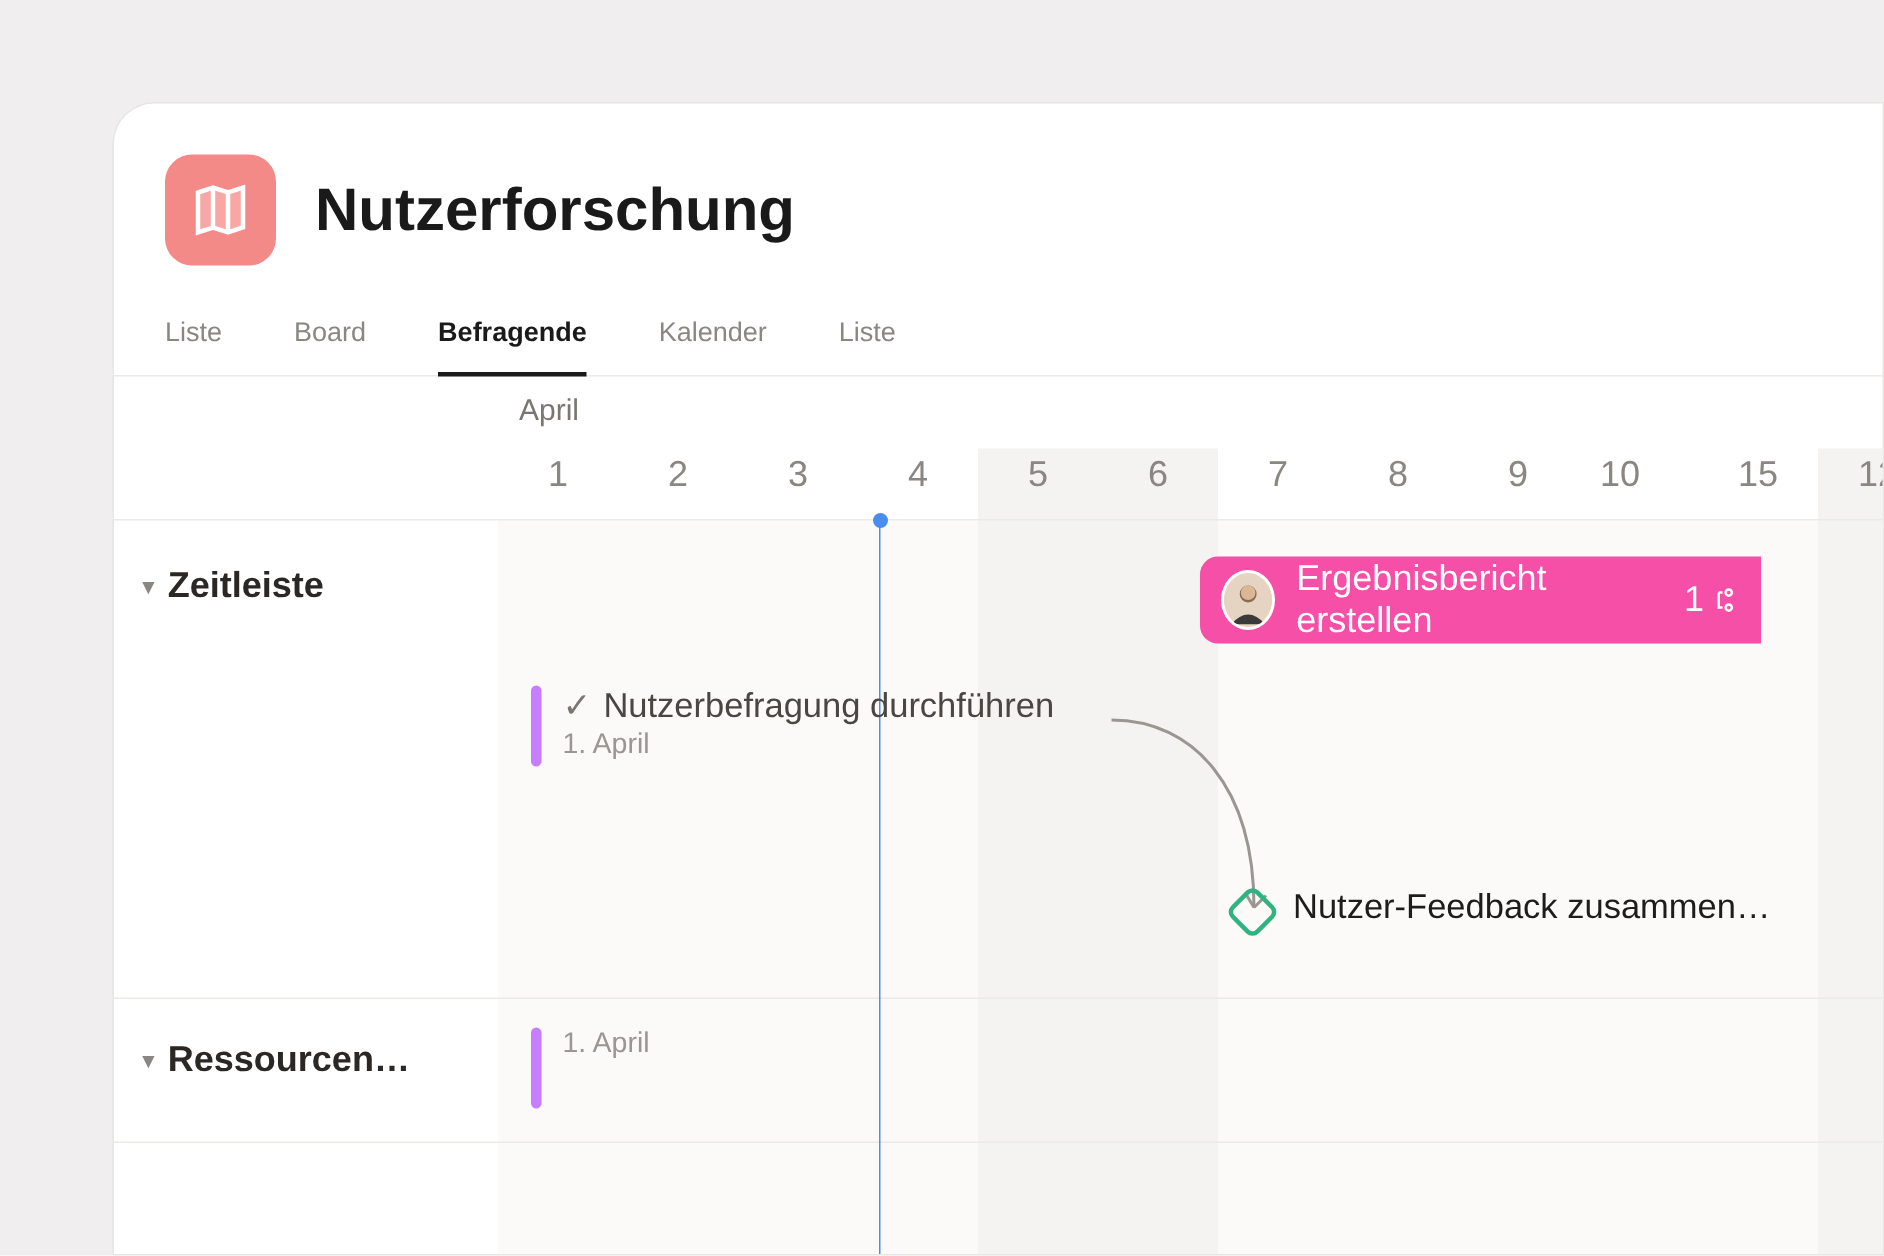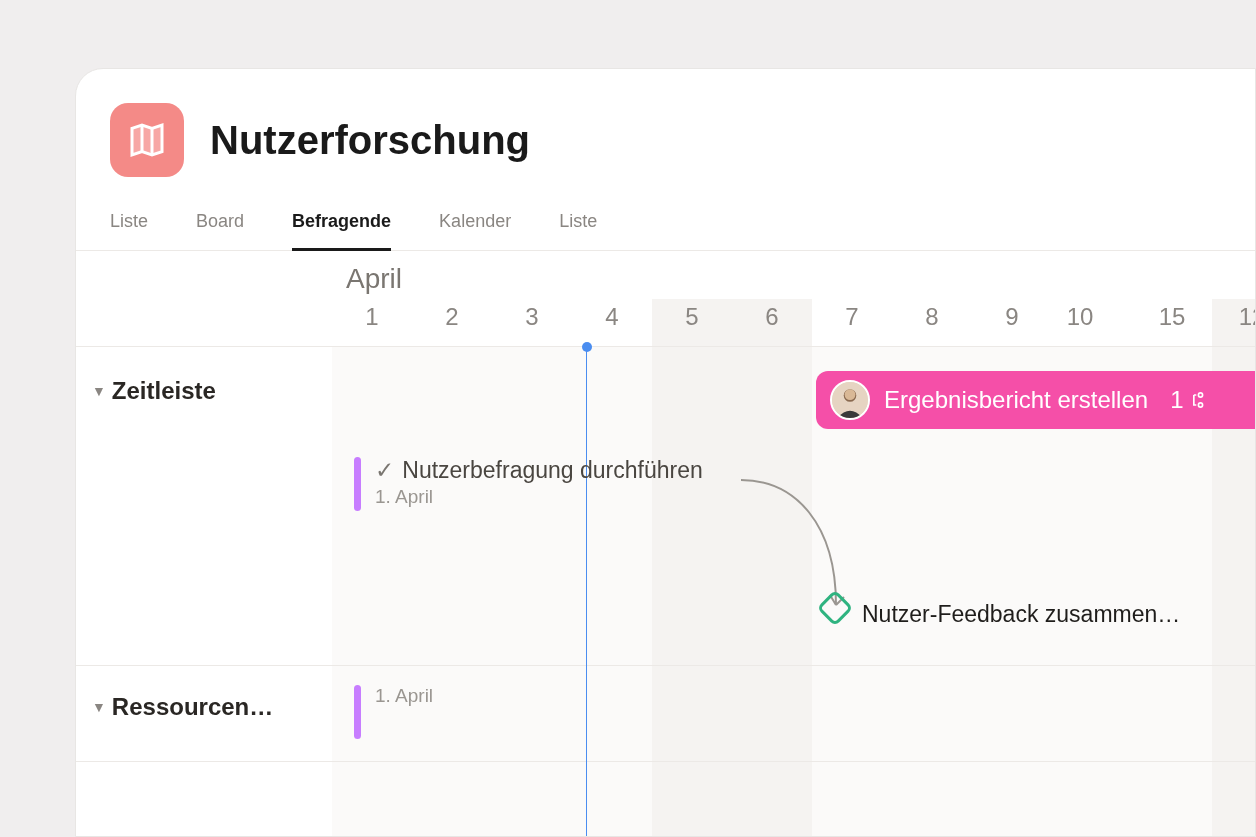--- a/index.html
+++ b/index.html
@@ -65,21 +65,21 @@
   
   .timeline {
     position: relative;
     width: 100%;
     height: 600px;
   }
   .month-label {
     position: absolute;
     left: 270px;
     top: 12px;
-    font-size: 28px;
+    font-size: 20px;
     color: #7a7671;
   }
   .day-header {
     position: absolute;
     top: 48px;
     left: 0;
     right: 0;
     height: 48px;
     border-bottom: 1px solid #ece9e6;
   }
@@ -209,21 +209,21 @@
   .milestone-title {
     font-size: 23px;
     color: #4a4641;
     display: flex; align-items: center; gap: 8px;
   }
   .milestone-title .check { color: #7a7671; }
   .milestone-date {
     font-size: 19px;
     color: #9a9691;
   }
-  .milestone-title.strong { color: #1f1d1b; font-weight: 500; margin-top: 10px; }
+  .milestone-title.strong { color: #1f1d1b; font-weight: 500; }
 
   
   .dep-arrow {
     position: absolute;
     z-index: 4;
     pointer-events: none;
   }
 </style>
 </head>
 <body>
@@ -275,21 +275,21 @@
       <div class="today-dot"></div>
     </div>
 
     <div class="group-row" style="top:126px;">
       <div class="group-label">
         <span class="caret">▼</span>
         <span>Zeitleiste</span>
       </div>
     </div>
 
-    <div class="task-bar-pink" style="left:740px; top:120px; width:441px;">
+    <div class="task-bar-pink" style="left:724px; top:120px; width:374px;">
       <div class="avatar">
         <svg viewBox="0 0 40 40">
           <circle cx="20" cy="20" r="20" fill="#e6d4c2"></circle>
           <circle cx="20" cy="15" r="7" fill="#8a6a50"></circle>
           <path d="M6 40 Q20 24 34 40 Z" fill="#3a3a3a"></path>
           <circle cx="20" cy="14" r="6" fill="#d9b896"></circle>
         </svg>
       </div>
       <span>Ergebnisbericht erstellen</span>
       <div class="subtask-count">

